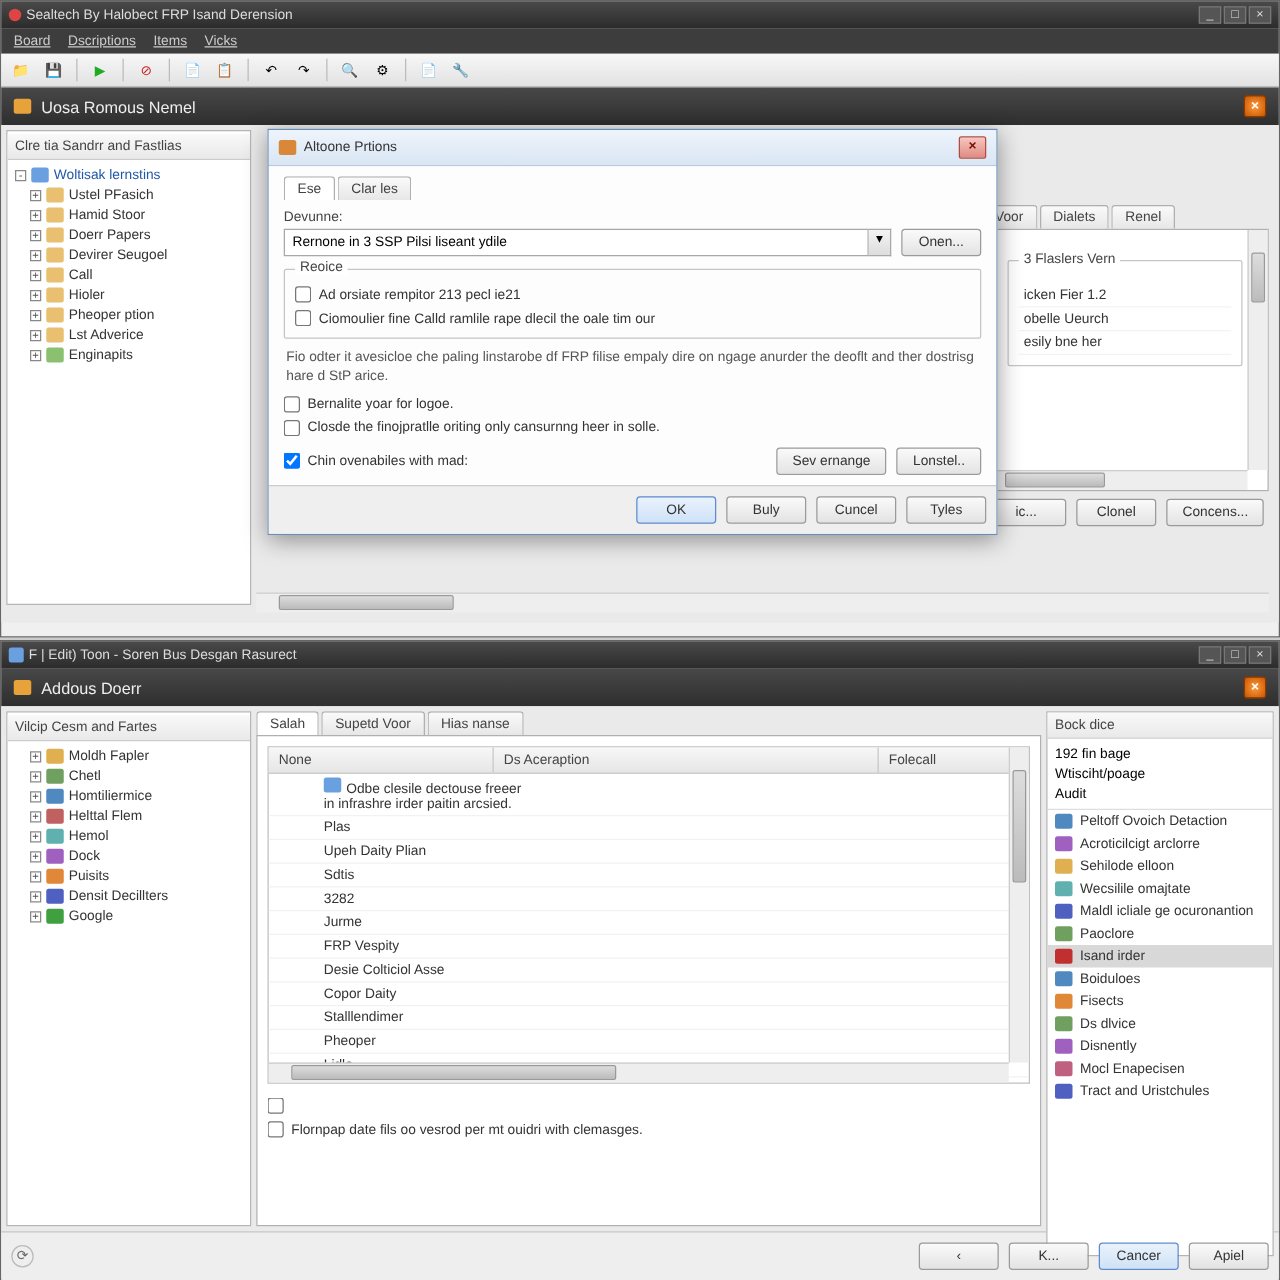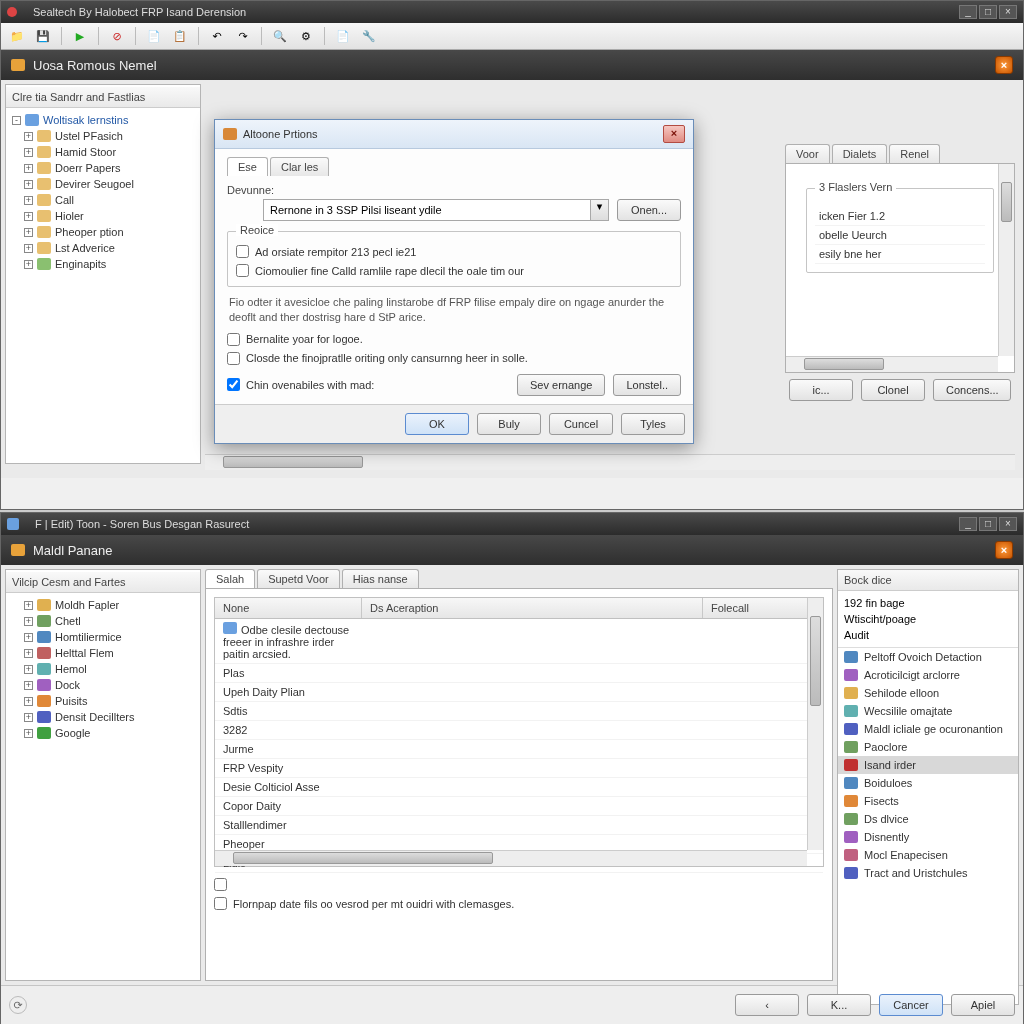--- a/index.html
+++ b/index.html
@@ -1,20 +1,20 @@
 <!DOCTYPE html>
 <html><head>
 <meta charset="utf-8">
 <style>
 * { box-sizing: border-box; margin: 0; padding: 0; font-family: Tahoma, Arial, sans-serif; font-size: 11px; }
 body { background: #ccc; width: 1024px; height: 1024px; overflow: hidden; position: relative; }
 
 .app-window { background: #f0f0f0; border: 1px solid #666; }
 .title-bar { background: linear-gradient(#4a4a4a,#2b2b2b); color: #ddd; height: 22px; display: flex; align-items: center; padding: 0 6px; }
-.title-bar .left { display: flex; align-items: center; gap: 16px; }
+.title-bar .left { display: flex; align-items: center; gap: 4px; }
 .win-dot { width: 10px; height: 10px; border-radius: 50%; display: inline-block; }
 .win-controls { margin-left: auto; display: flex; gap: 2px; }
 .win-btn { width: 18px; height: 14px; background: #555; border: 1px solid #777; color: #ddd; text-align: center; line-height: 12px; cursor: pointer; font-size: 10px;}
 
 .menu-bar { background: #3d3d3d; display: flex; gap: 14px; padding: 4px 10px; color: #ccc; }
 .menu-bar span { cursor: pointer; }
 .menu-bar span u { text-decoration: underline; }
 
 .toolbar { background: linear-gradient(#f7f7f7,#e2e2e2); border-bottom: 1px solid #aaa; padding: 3px 6px; display: flex; gap: 6px; align-items: center; }
 .tb-icon { width: 20px; height: 20px; border-radius: 3px; display: flex; align-items: center; justify-content: center; cursor: pointer; }
@@ -61,40 +61,46 @@
 
 .right-pane { width: 182px; background: #fff; border: 1px solid #b5b5b5; margin: 4px 4px 4px 0; padding: 0; overflow: hidden; }
 .right-pane .hdr { background: linear-gradient(#f9f9f9,#e9e9e9); border-bottom: 1px solid #ccc; padding: 4px 6px; color: #444;}
 .right-pane .itm { display: flex; align-items: center; gap: 6px; padding: 3px 6px; cursor: pointer; color: #333; }
 .right-pane .itm.sel { background: #d8d8d8; }
 
 .table { border: 1px solid #c0c0c0; position: relative; background: #fff;}
 .th-row { display: flex; background: linear-gradient(#f7f7f7,#e6e6e6); border-bottom: 1px solid #c0c0c0; }
 .th { padding: 4px 8px; border-right: 1px solid #c8c8c8; color: #444; }
 .td-row { display: flex; border-bottom: 1px solid #f2f2f2; }
-.td { padding: 3px 8px; color: #333; }
-.col1 { width: 147px; } .col2 { flex: 1; } .col3 { width: 120px; }
+.td { padding: 3px 8px; color: #333; margin-left: 36px; }
+.col1 { width: 180px; } .col2 { flex: 1; } .col3 { width: 120px; }
 
 .bottom-bar { background: #eee; border-top: 1px solid #c5c5c5; padding: 8px; display: flex; gap: 8px; justify-content: flex-end; align-items: center; }
 .bottom-bar .refresh { margin-right: auto; width: 18px; height: 18px; border: 1px solid #bbb; border-radius: 9px; text-align: center; line-height: 16px; color: #666; cursor: pointer; }
 </style>
 </head>
 <body>
 
 <div class="app-window" style="position:absolute; left:0; top:0; width:1024px; height:510px;">
   <div class="title-bar">
     <div class="left">
       <span class="win-dot" style="background:#d44;"></span>
       <span>Sealtech By Halobect FRP Isand Derension</span>
     </div>
     <div class="win-controls">
       <div class="win-btn">_</div>
       <div class="win-btn">□</div>
       <div class="win-btn close">×</div>
     </div>
+  </div>
+  <div class="menu-bar">
+    <span><u>Board</u></span>
+    <span><u>Dscriptions</u></span>
+    <span><u>Items</u></span>
+    <span><u>Vicks</u></span>
   </div>
   <div class="toolbar">
     <div class="tb-icon">📁</div>
     <div class="tb-icon">💾</div>
     <div class="tb-sep"></div>
     <div class="tb-icon" style="color:#2a2">▶</div>
     <div class="tb-sep"></div>
     <div class="tb-icon" style="color:#c22">⊘</div>
     <div class="tb-sep"></div>
     <div class="tb-icon">📄</div>
@@ -202,33 +208,33 @@
       </div>
       <div style="position:absolute; left:0; bottom:4px; right:4px;">
         <div class="scroll-x" style="position:relative; height:16px;">
             <div class="scroll-thumb" style="width:140px; height:12px; margin:1px 18px;"></div>
           </div>
       </div>
     </div>
   </div>
 </div>
 
-<div class="modal" style="left:214px; top:119px; width:480px;">
+<div class="modal" style="left:214px; top:103px; width:584px;">
   <div class="modal-title">
     <span class="ic" style="background:#d88838;"></span>
     <span>Altoone Prtions</span>
     <div class="modal-close">×</div>
   </div>
   <div class="modal-body">
     <div class="tabs" style="margin-bottom:8px;">
       <div class="tab active">Ese</div>
       <div class="tab">Clar les</div>
     </div>
     <label class="field-label">Devunne:</label>
-    <div style="display:flex; gap:8px; margin-bottom:10px;margin-left:36px;">
+    <div style="display:flex; gap:8px; margin-bottom:10px;">
       <div class="combo" style="flex:1;">
         <input type="text" value="Rernone in 3 SSP Pilsi liseant ydile" style="">
         <div class="drop">▾</div>
       </div>
       <div class="btn">Onen...</div>
     </div>
     <div class="groupbox" style="padding:10px 8px 6px;">
       <div class="groupbox-title">Reoice</div>
       <div class="check-row">
           <input type="checkbox" style="">
@@ -272,21 +278,21 @@
       <span>F | Edit) Toon - Soren Bus Desgan Rasurect</span>
     </div>
     <div class="win-controls">
       <div class="win-btn">_</div>
       <div class="win-btn">□</div>
       <div class="win-btn close">×</div>
     </div>
   </div>
   <div class="panel-header">
     <span class="ic" style="background:#e8a23a;"></span>
-    <span style="font-size:13px;">Maldl Panane</span>
+    <span style="font-size:13px;">Addous Doerr</span>
     <div class="close-orange">×</div>
   </div>
 
   <div class="body-row" style="height:420px;">
     <div class="sidebar" style="height:412px;">
       <div class="sidebar-title">Vilcip Cesm and Fartes</div>
       <div class="tree" id="btree">
           <div class="tree-item">
             <span class="exp">+</span>
             <span class="ic" style="background:#e0b050;"></span>

